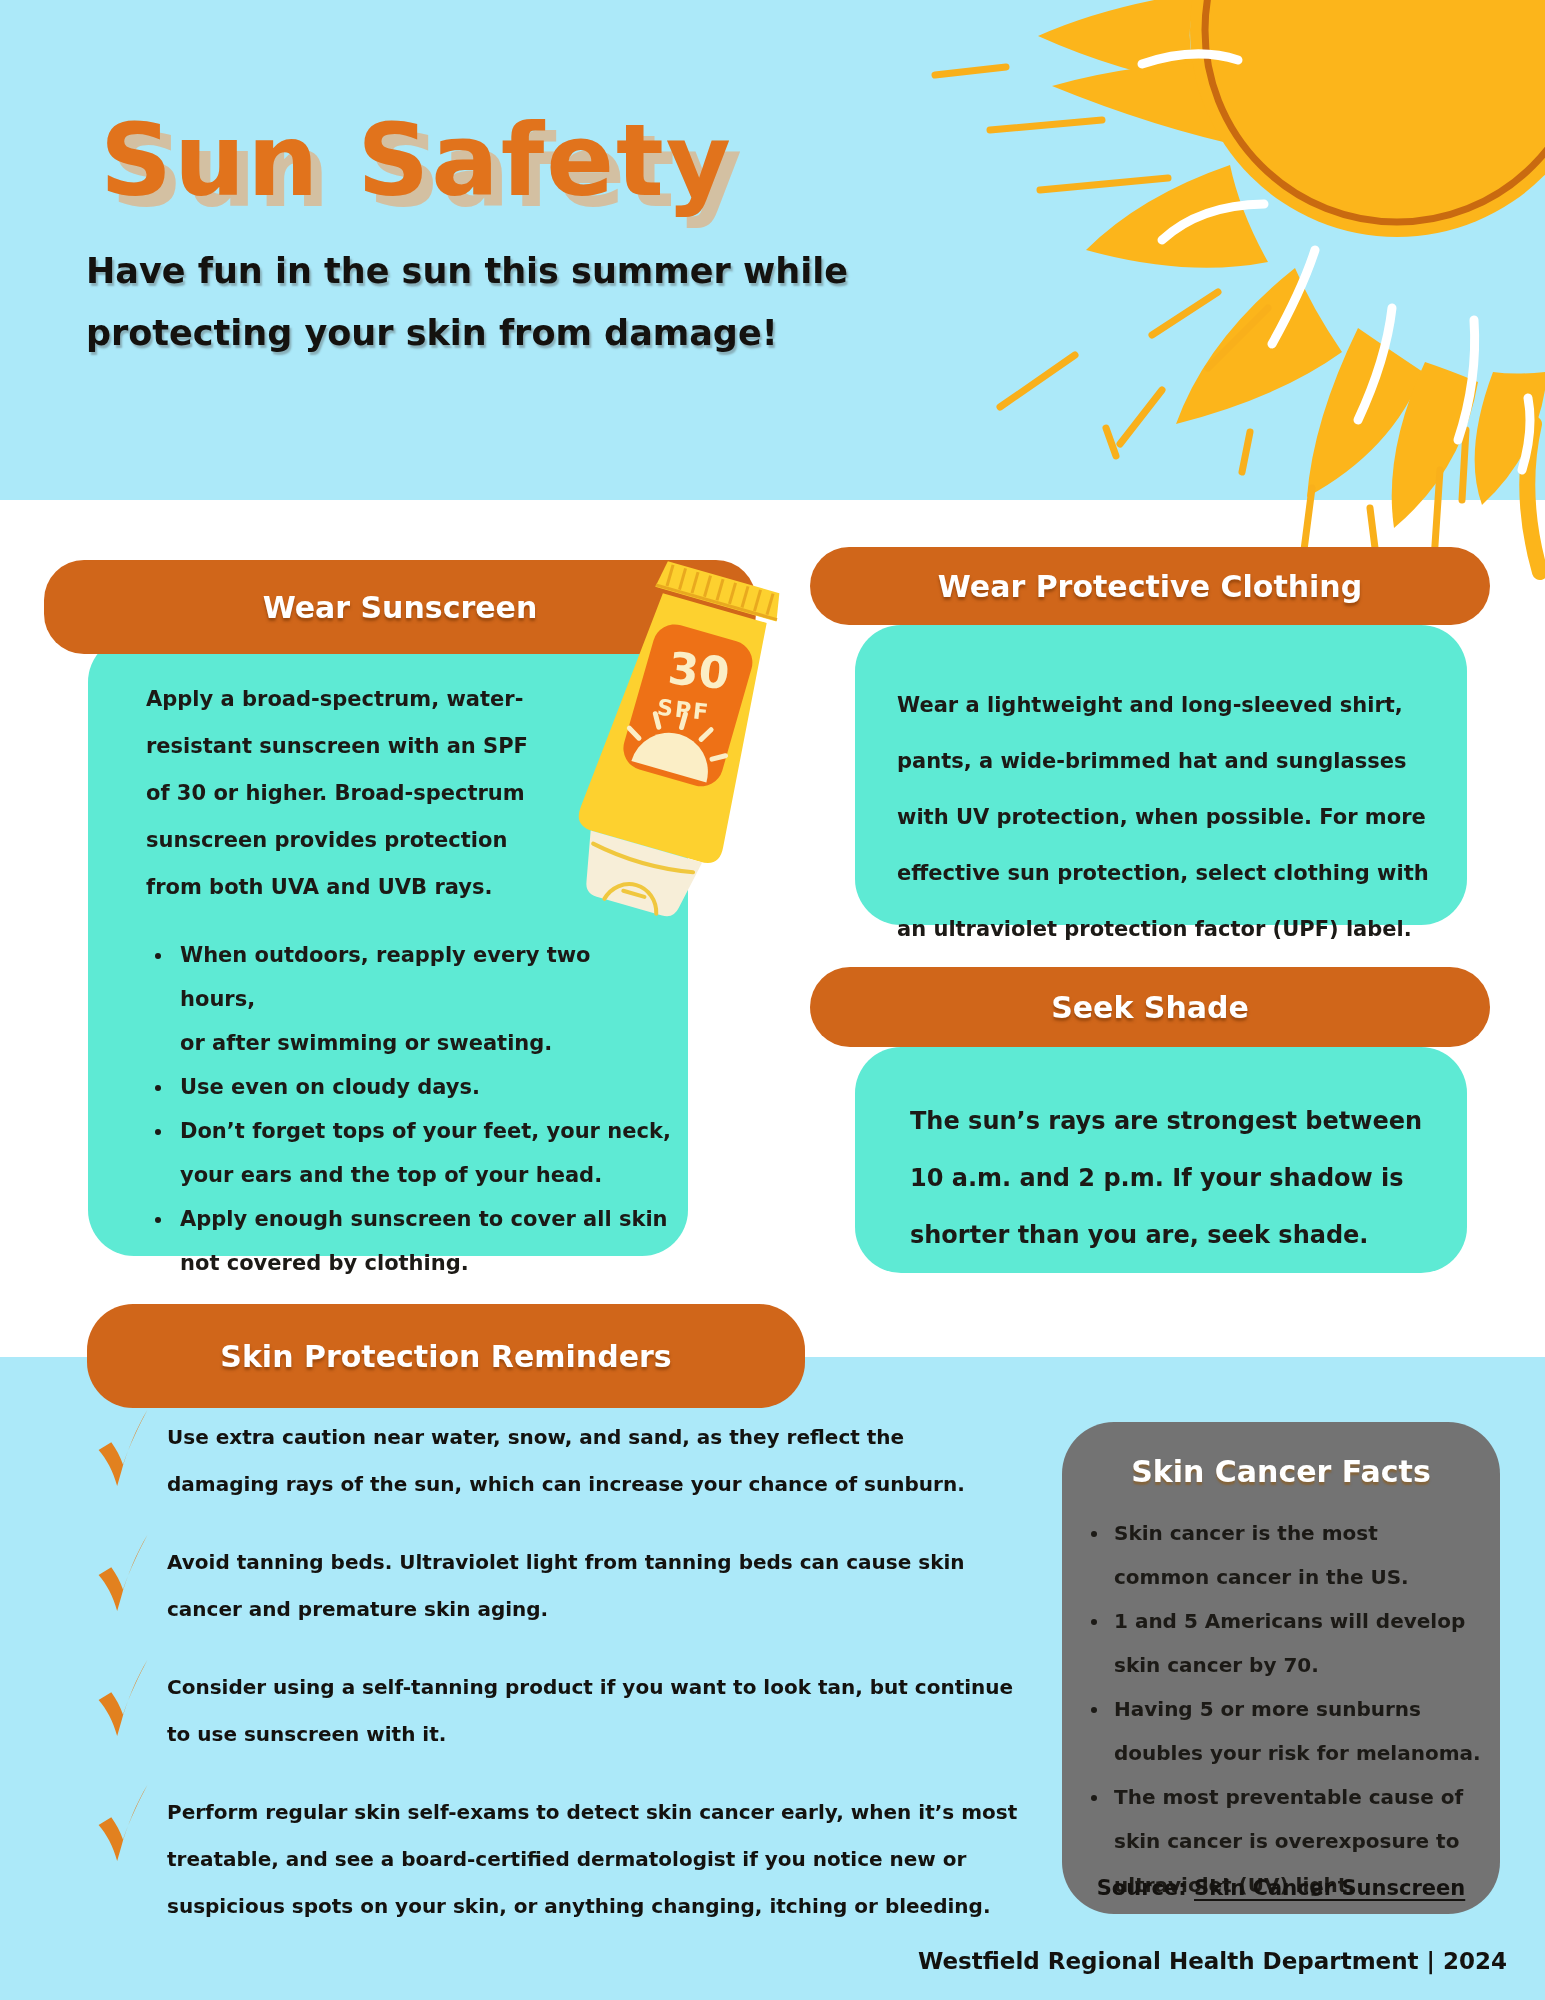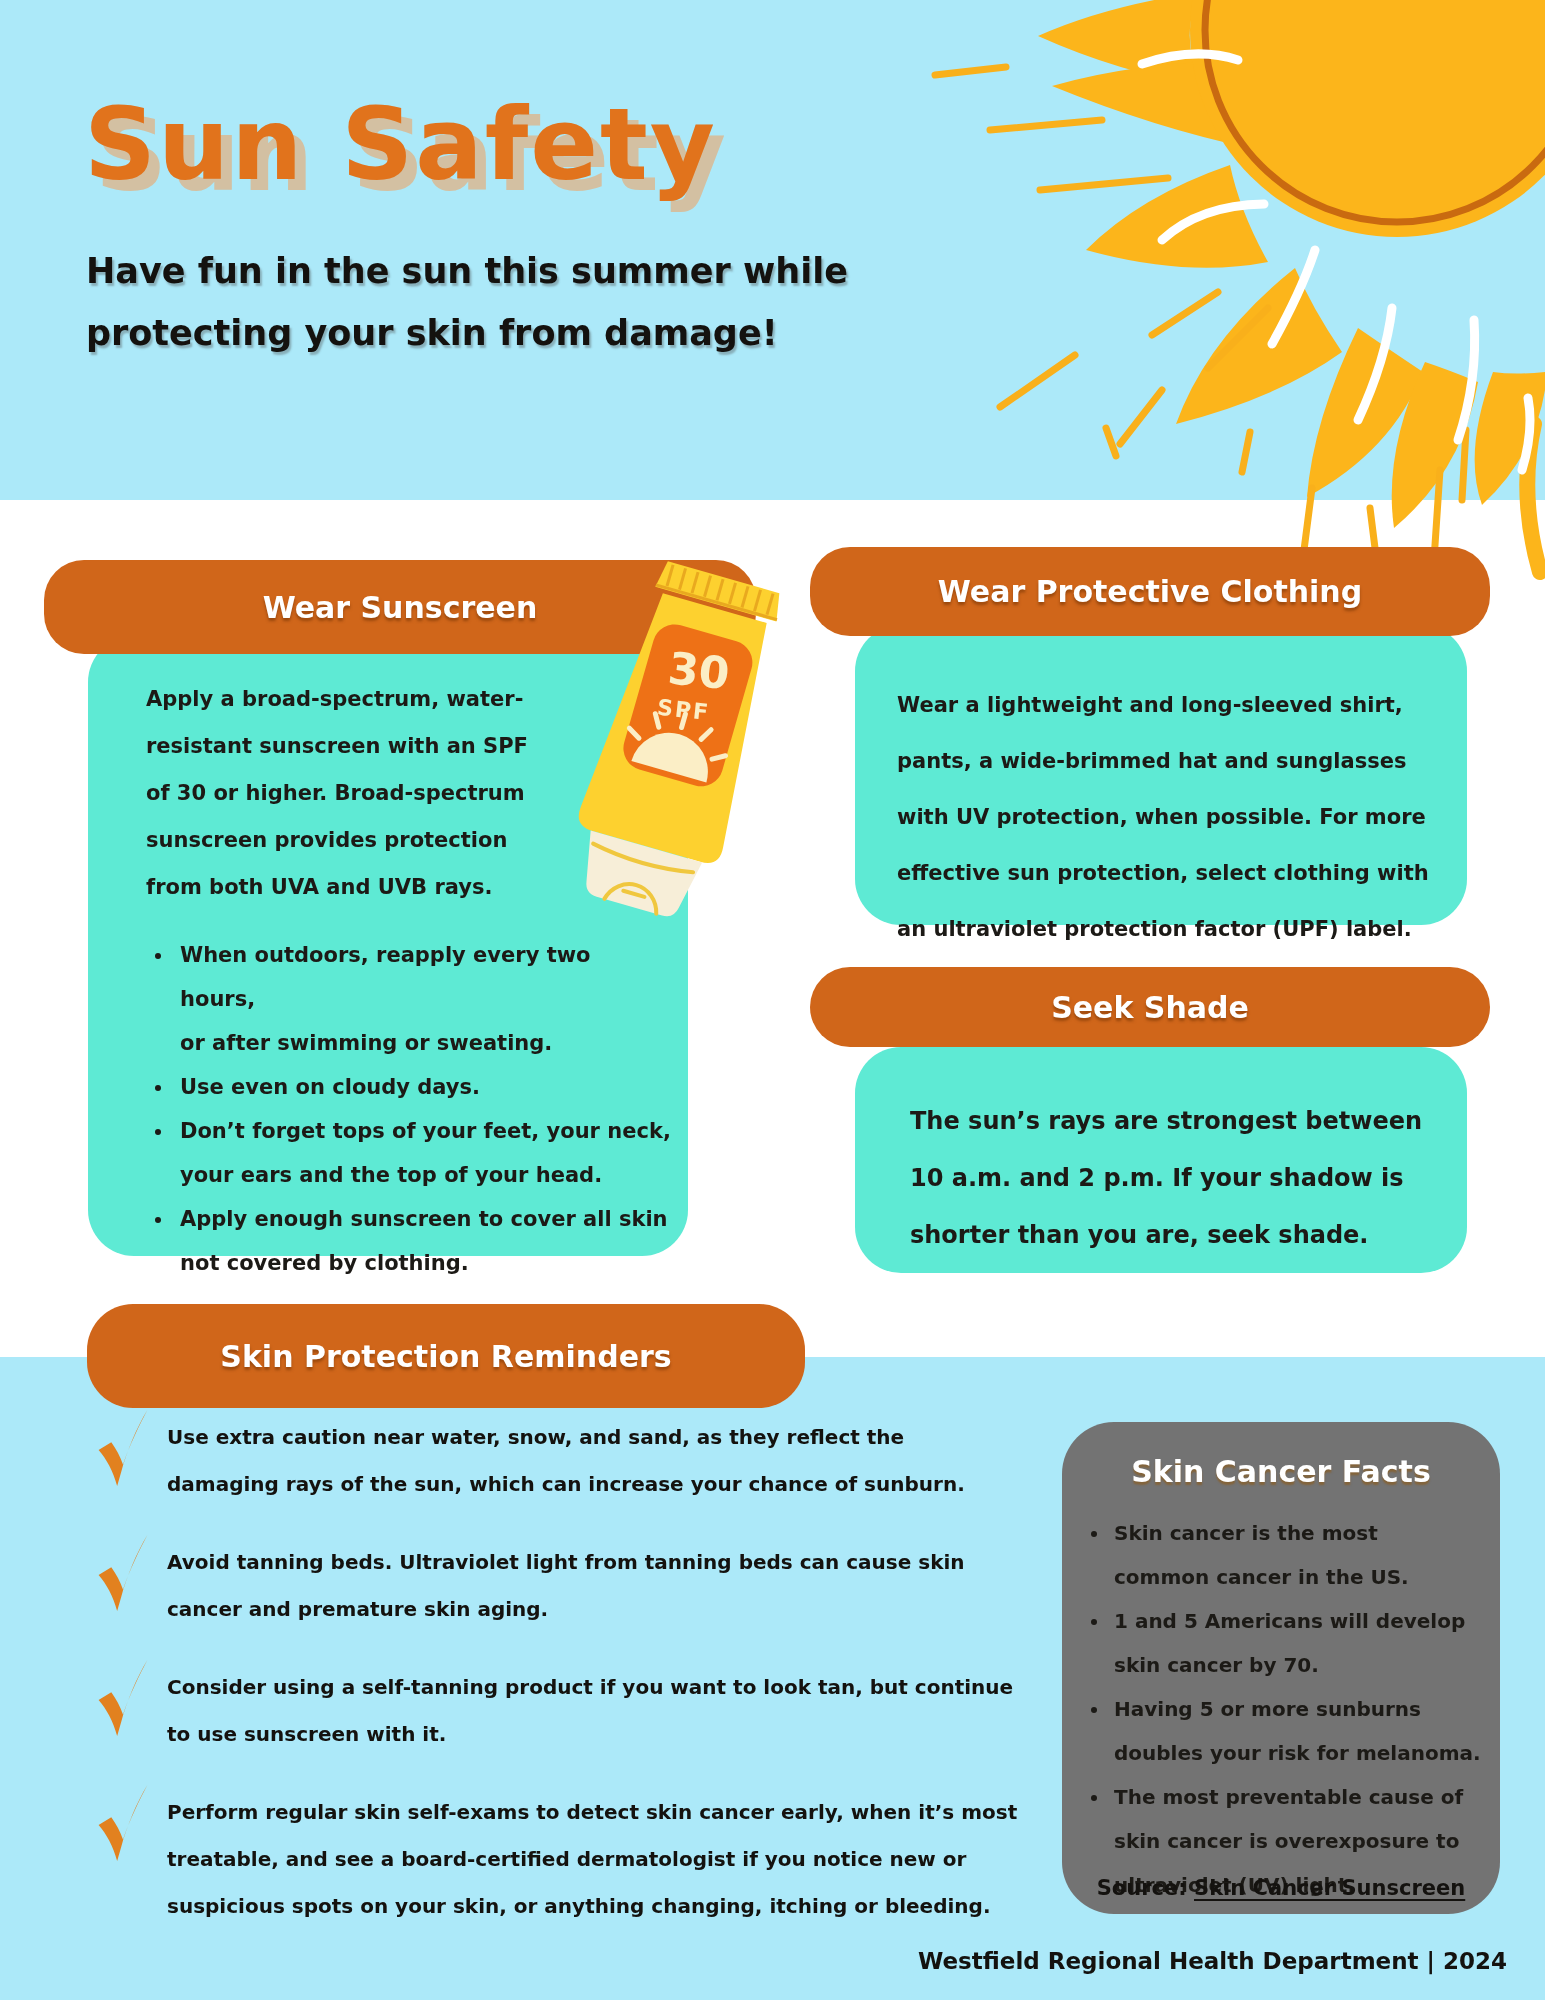--- a/index.html
+++ b/index.html
@@ -5,21 +5,21 @@
   html,body{margin:0;padding:0;background:#ffffff;}
   .page{
     position:relative;width:1545px;height:2000px;overflow:hidden;background:#ffffff;
     font-family:"DejaVu Sans","Liberation Sans",sans-serif;color:#1c1a16;
   }
   
   .band-top{position:absolute;left:0;top:0;width:100%;height:500px;background:#ace9f9;}
   .band-bottom{position:absolute;left:0;top:1357px;width:100%;height:643px;background:#ace9f9;}
   
   .hero-title{
-    position:absolute;left:84px;top:86px;margin:0;
+    position:absolute;left:84px;top:86px;margin:16px;
     font-size:100px;font-weight:bold;letter-spacing:2px;color:#e1731c;
     text-shadow:11px 11px 0 #d3c0a2;z-index:2;
   }
   .hero-sub{
     position:absolute;left:86px;top:240px;margin:0;
     font-size:35px;font-weight:bold;line-height:62px;color:#14120f;
     text-shadow:2px 3px 2px rgba(70,70,70,.35);white-space:pre-line;z-index:2;
   }
   .sun-art{position:absolute;top:0;right:0;width:645px;height:620px;z-index:1;}
   
@@ -36,21 +36,21 @@
     margin:0;width:470px;font-size:21px;font-weight:bold;line-height:47px;white-space:pre-line;
   }
   .card-sunscreen ul{margin:22px 0 0 0;padding-left:28px;list-style:disc;}
   .card-sunscreen li{font-size:21px;font-weight:bold;line-height:44px;white-space:pre-line;padding-left:6px;}
   .card-clothing{left:855px;top:625px;width:612px;height:300px;padding:52px 25px 0 42px;}
   .card-clothing .body{margin:0;font-size:21px;font-weight:bold;line-height:56px;white-space:pre-line;}
   .card-shade{left:855px;top:1047px;width:612px;height:226px;padding:46px 30px 0 55px;}
   .card-shade .body{margin:0;font-size:24px;font-weight:bold;line-height:57px;white-space:pre-line;}
   
   .pill-sunscreen{left:44px;top:560px;width:712px;height:94px;}
-  .pill-clothing{left:810px;top:547px;width:680px;height:89px;}
+  .pill-clothing{left:810px;top:547px;width:680px;height:78px;}
   .pill-shade{left:810px;top:967px;width:680px;height:80px;}
   .pill-reminders{left:87px;top:1304px;width:718px;height:104px;border-radius:46px;}
   
   .tube-art{position:absolute;left:566px;top:534px;width:230px;height:385px;z-index:4;}
   
   .reminder{position:absolute;left:95px;display:flex;align-items:flex-start;z-index:2;}
   .reminder .check{width:56px;height:82px;flex:0 0 auto;}
   .reminder .txt{
     margin:6px 0 0 16px;width:1000px;font-size:20px;font-weight:bold;line-height:47px;
     white-space:pre-line;color:#14120f;

